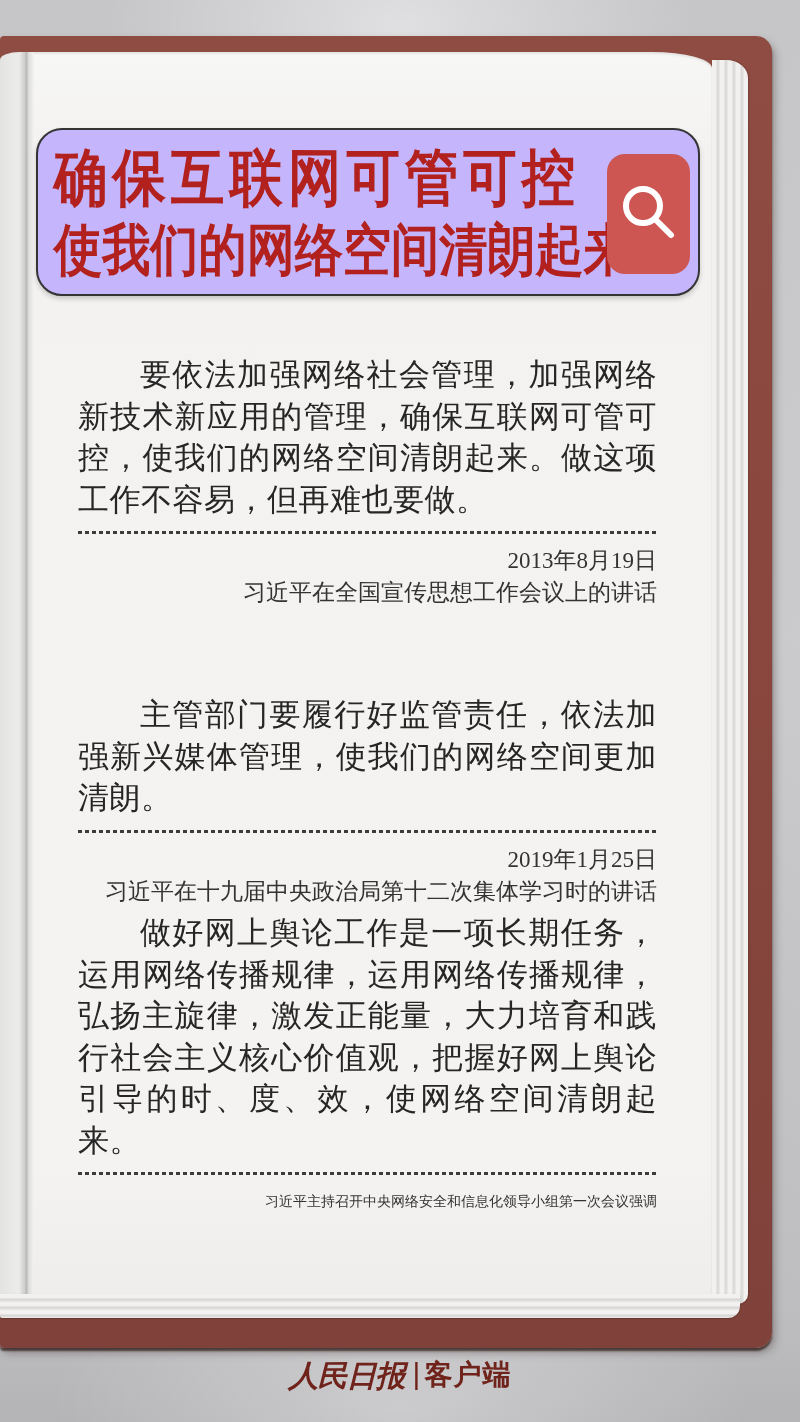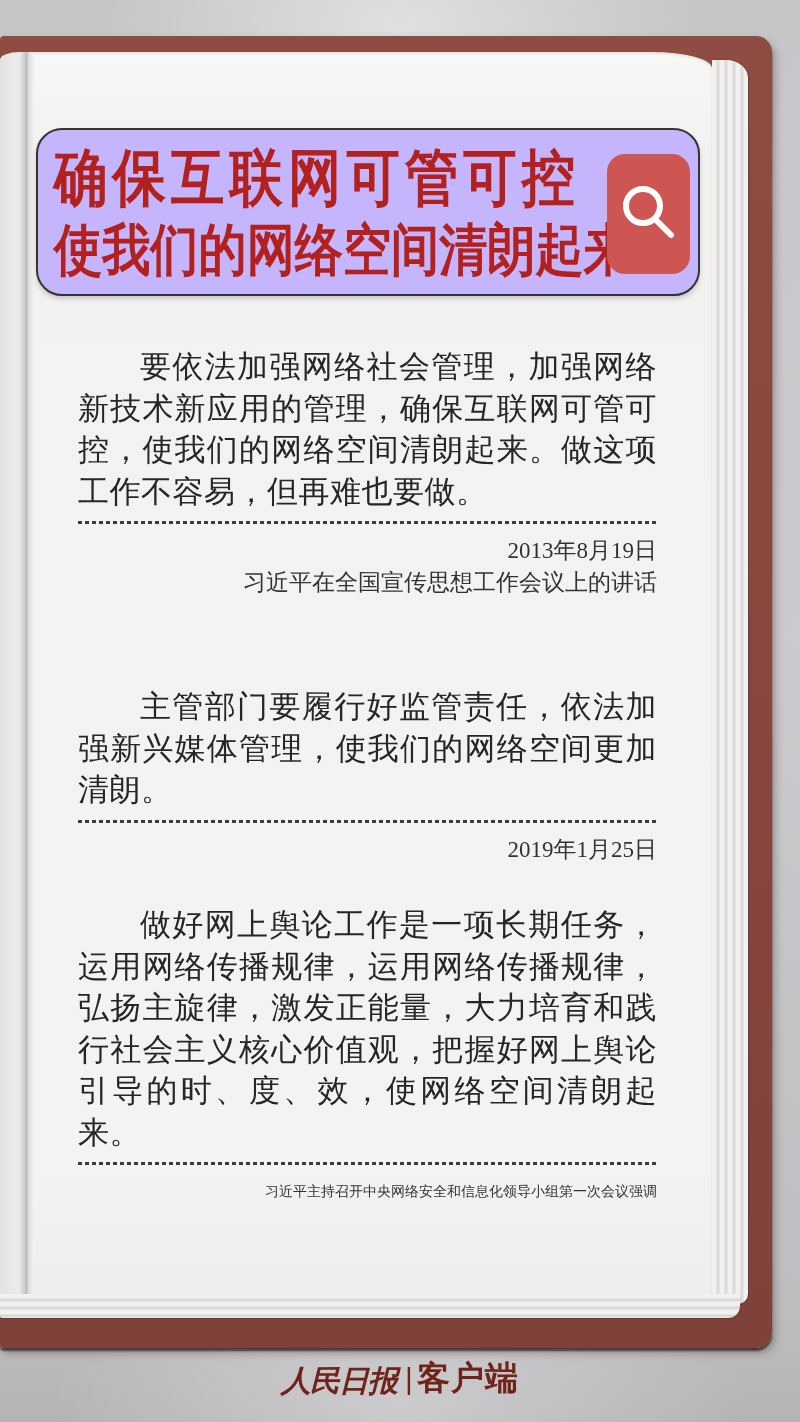--- a/index.html
+++ b/index.html
@@ -94,22 +94,22 @@
     display: flex; align-items: center; justify-content: center;
   }
 
   
   .quote-section {
     position: absolute;
     left: 78px;
     width: 579px;
   }
   .quote-text {
-    margin: 6px 0 9px 0;
-    font-family: Liberation Serif, serif;
+    margin: 16px 0 9px 0;
+    font-family: Liberation Mono, monospace;
     font-size: 31px;
     line-height: 41.5px;
     letter-spacing: 0.5px;
     color: #262626;
     text-indent: 2em;
     text-align: justify;
   }
   .quote-divider {
     height: 3px;
     background: repeating-linear-gradient(90deg, #3c3c3c 0px, #3c3c3c 4px, transparent 4px, transparent 7px);
@@ -145,21 +145,21 @@
     letter-spacing: -1px;
   }
   .brand-sep {
     font-weight: 400;
     font-size: 30px;
     padding: 0 4px 0 8px;
     vertical-align: 2px;
   }
   .brand-product {
     font-weight: 700;
-    font-size: 33px;
+    font-size: 28px;
     letter-spacing: 1px;
     vertical-align: 2px;
   }
 </style>
 </head>
 <body>
 
 <div class="book-cover"></div>
 <div class="page-main"></div>
 <div class="page-gutter"></div>
@@ -185,20 +185,21 @@
   <p class="quote-text">要依法加强网络社会管理，加强网络新技术新应用的管理，确保互联网可管可控，使我们的网络空间清朗起来。做这项工作不容易，但再难也要做。</p>
   <div class="quote-divider"></div>
   <div class="quote-date">2013年8月19日</div>
   <div class="quote-source">习近平在全国宣传思想工作会议上的讲话</div>
 </section>
 
 <section class="quote-section s2">
   <p class="quote-text">主管部门要履行好监管责任，依法加强新兴媒体管理，使我们的网络空间更加清朗。</p>
   <div class="quote-divider"></div>
   <div class="quote-date">2019年1月25日</div>
+  <div class="quote-source">习近平在十九届中央政治局第十二次集体学习时的讲话</div>
 </section>
 
 <section class="quote-section s3">
   <p class="quote-text">做好网上舆论工作是一项长期任务，运用网络传播规律，运用网络传播规律，弘扬主旋律，激发正能量，大力培育和践行社会主义核心价值观，把握好网上舆论引导的时、度、效，使网络空间清朗起来。</p>
   <div class="quote-divider"></div>
   <div class="quote-source" style="font-size:14px;">习近平主持召开中央网络安全和信息化领导小组第一次会议强调</div>
 </section>
 
 <div class="footer-logo" style="color:#6f231b;">
   <span class="brand-script">人民日报</span><span class="brand-sep">|</span><span class="brand-product">客户端</span>

